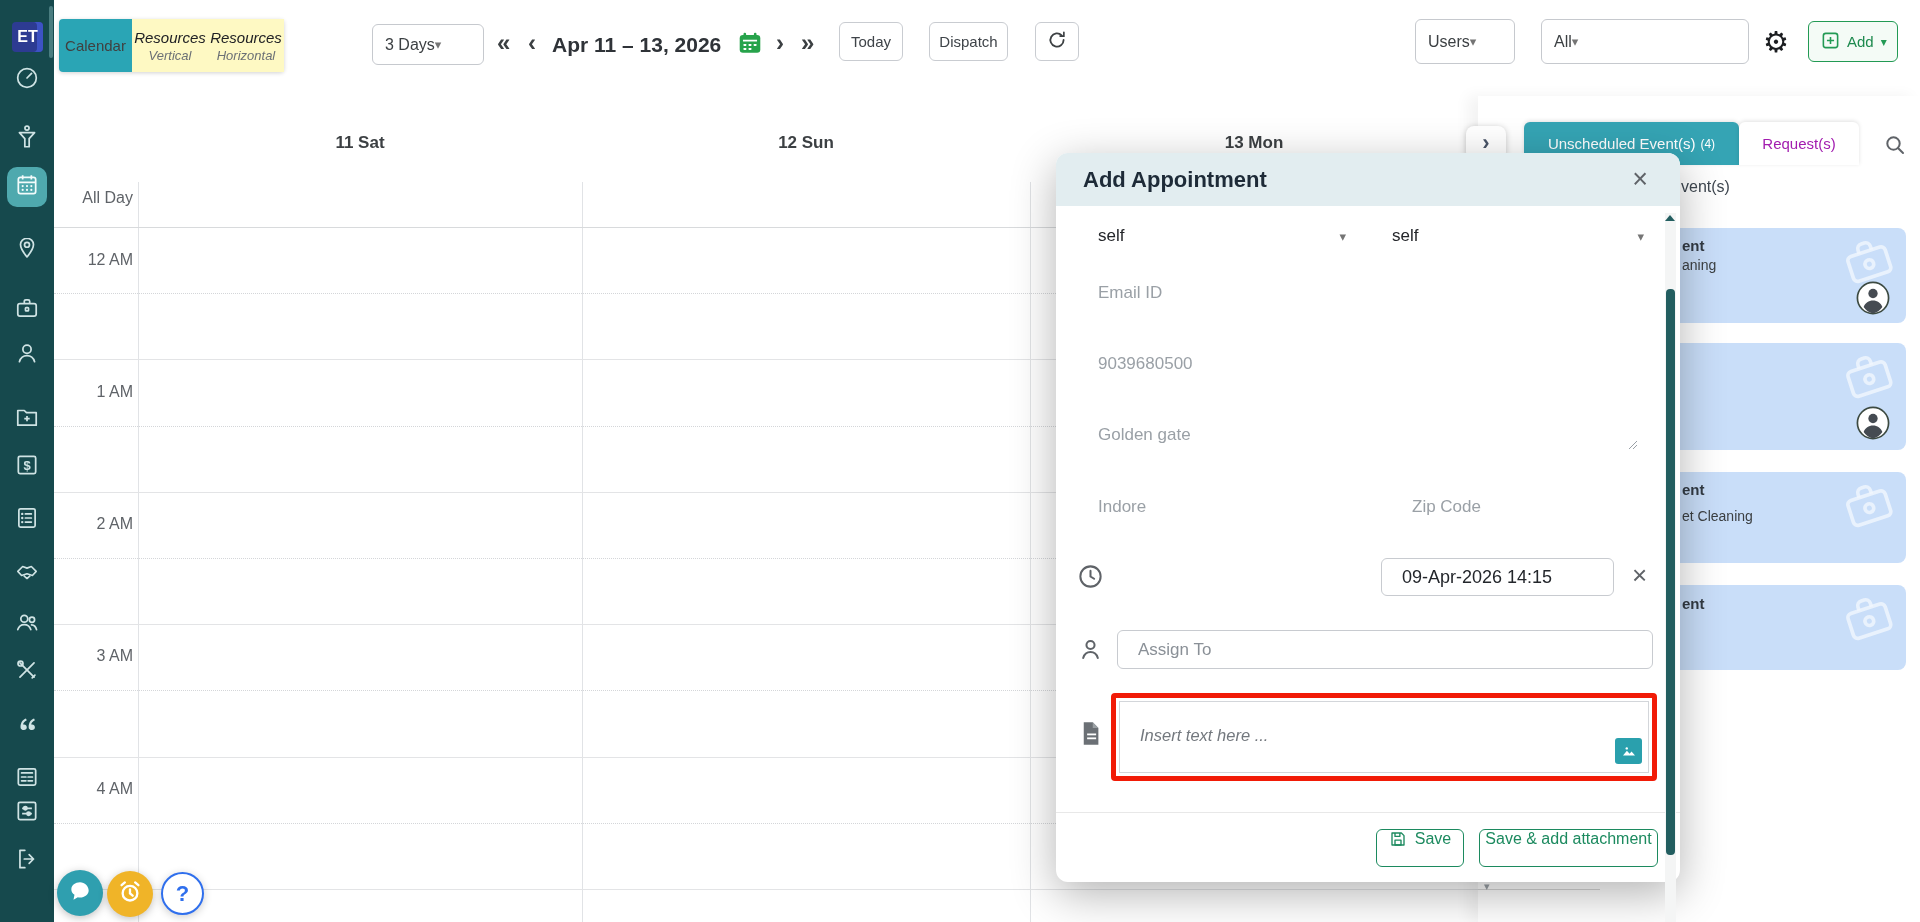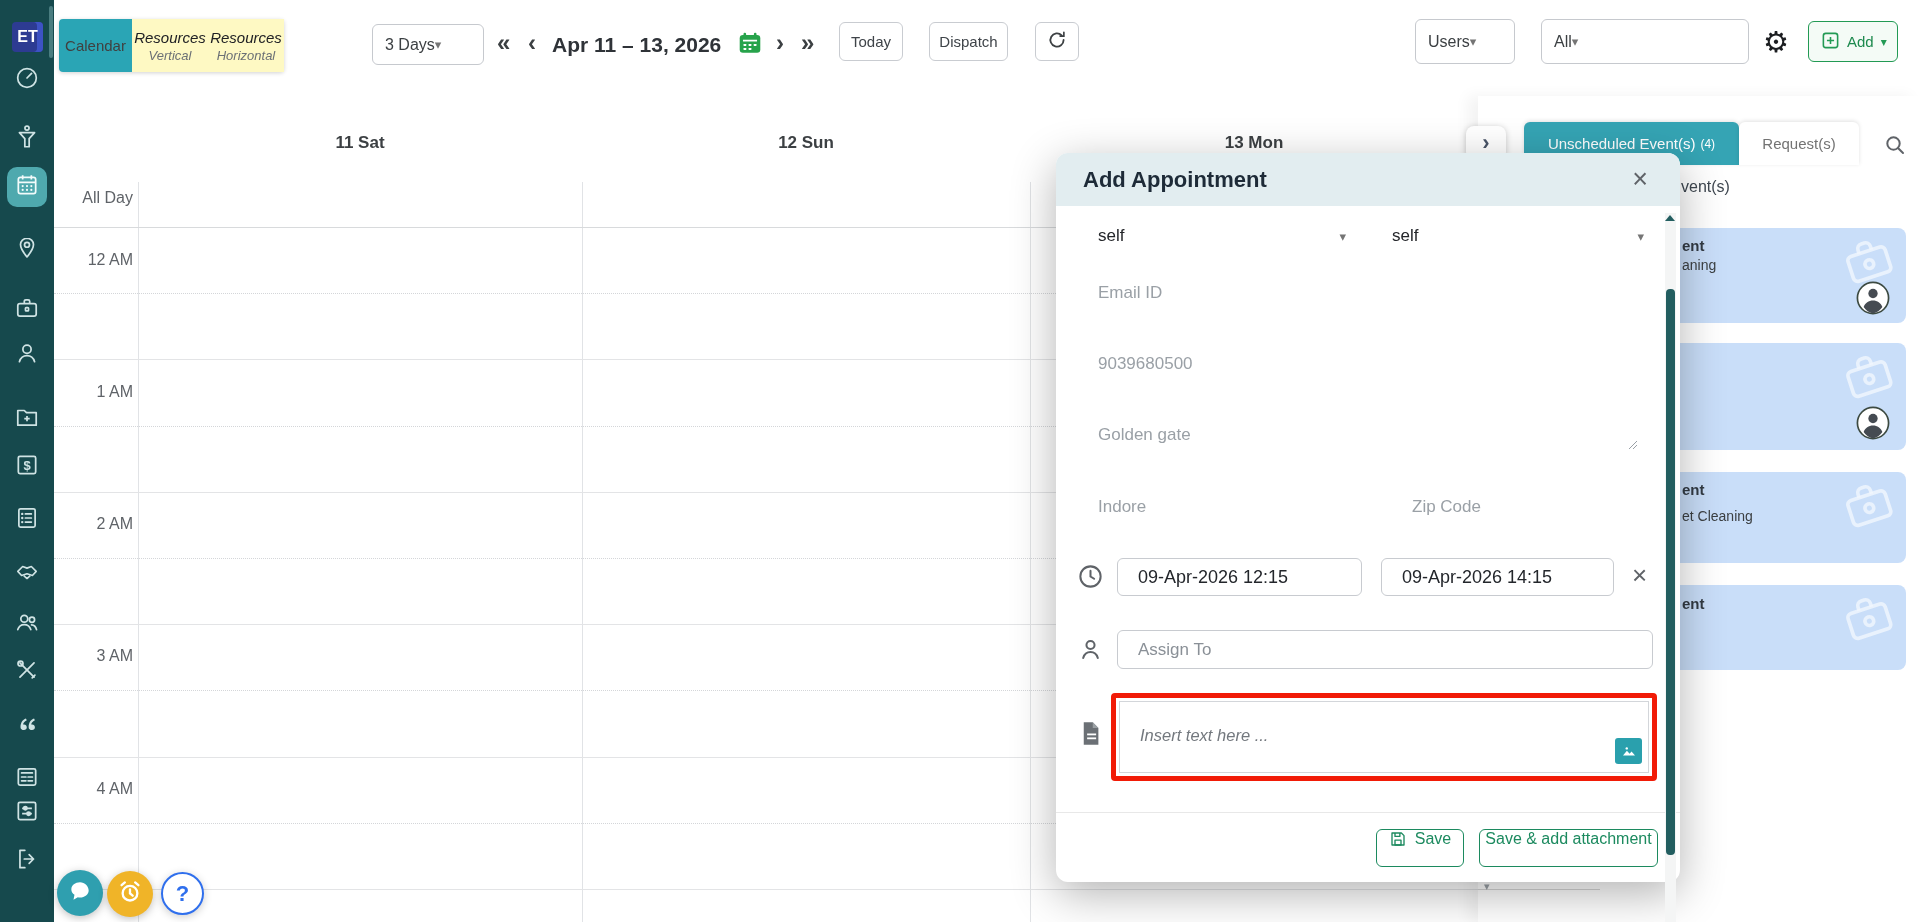--- a/index.html
+++ b/index.html
@@ -37,21 +37,21 @@
   .hline{height:0;border-top:1px solid #e3e4e6;}
   .hline-dot{height:0;border-top:1px dotted #d4d6d9;}
   .vline{width:0;border-left:1px solid #e1e3e6;}
   .chevbtn{width:40px;height:34px;background:#fff;border-radius:8px;box-shadow:0 1px 6px rgba(0,0,0,.22);
            display:flex;align-items:center;justify-content:center;font-size:22px;font-weight:bold;color:#4a5568;}
   
   #panel{left:1478px;top:96px;width:442px;height:826px;background:#fff;box-shadow:-10px 0 14px rgba(0,0,0,.05);}
   .ptab{height:43px;display:flex;align-items:center;justify-content:center;border-radius:6px 6px 0 0;
         box-shadow:0 -1px 4px rgba(0,0,0,.12);font-size:15px;}
   .ptab-active{background:#35a4b4;color:#fff;}
-  .ptab-idle{background:#fff;color:#737373;}
+  .ptab-idle{background:#fff;color:#a21caf;}
   .card{position:absolute;left:22px;width:406px;background:#c9def9;border-radius:8px;}
   .card .t1{position:absolute;left:182px;font-size:15px;font-weight:bold;color:#333b44;}
   .card .t2{position:absolute;left:182px;font-size:14px;color:#3c4043;}
   .wm{position:absolute;right:12px;top:6px;width:52px;height:52px;transform:rotate(-18deg);opacity:.75;}
   .avatar{position:absolute;right:16px;width:34px;height:34px;}
   
   #modal{left:1056px;top:153px;width:624px;height:729px;background:#fff;border-radius:12px;
          box-shadow:0 12px 45px rgba(0,0,0,.30);z-index:50;}
   #mhead{position:absolute;left:0;top:0;width:100%;height:53px;background:#e2edf0;border-radius:12px 12px 0 0;}
   #mtitle{position:absolute;left:27px;top:14px;font-size:22px;font-weight:bold;color:#1e2b38;}
@@ -342,21 +342,20 @@
     <span class="abs" style="left:570px;top:283px;"><svg width="12" height="12" viewBox="0 0 12 12" stroke="#9aa0a6" stroke-width="1">
           <path d="M11 3L3 11M11 7l-4 4" fill="none"></path>
         </svg></span>
     <input class="abs ghostin" style="left: 42px; top: 344px; width: 260px;" placeholder="Indore">
     <input class="abs ghostin" style="left: 356px; top: 344px; width: 200px;" placeholder="Zip Code">
 
     <span class="abs" style="left:21px;top:410px;"><svg width="27" height="27" viewBox="0 0 24 24" fill="none" stroke="#5f6368" stroke-width="1.8" stroke-linecap="round">
           <circle cx="12" cy="12" r="9"></circle>
           <path d="M12 7v5l3.2 2"></path>
         </svg></span>
-    <input class="abs dtin" style="left: 61px; top: 405px; width: 245px; height: 38px;" value="09-Apr-2026 12:15">
     <input class="abs dtin" style="left: 325px; top: 405px; width: 233px; height: 38px;" value="09-Apr-2026 14:15">
     <span class="abs" style="left:576px;top:407px;font-size:26px;color:#5f6368;font-weight:300;">×</span>
 
     <span class="abs" style="left:21px;top:483px;"><svg width="27" height="27" viewBox="0 0 24 24" fill="none" stroke="#5f6368" stroke-width="1.8" stroke-linecap="round">
           <circle cx="12" cy="8" r="3.6"></circle>
           <path d="M5.5 19.5c1.1-3.7 3.7-5.2 6.5-5.2s5.4 1.5 6.5 5.2"></path>
         </svg></span>
     <input class="abs dtin" style="left: 61px; top: 477px; width: 536px; height: 39px; font-size: 17px; color: rgb(138, 144, 151);" placeholder="Assign To">
 
     <span class="abs" style="left:21px;top:567px;"><svg width="27" height="27" viewBox="0 0 24 24">

